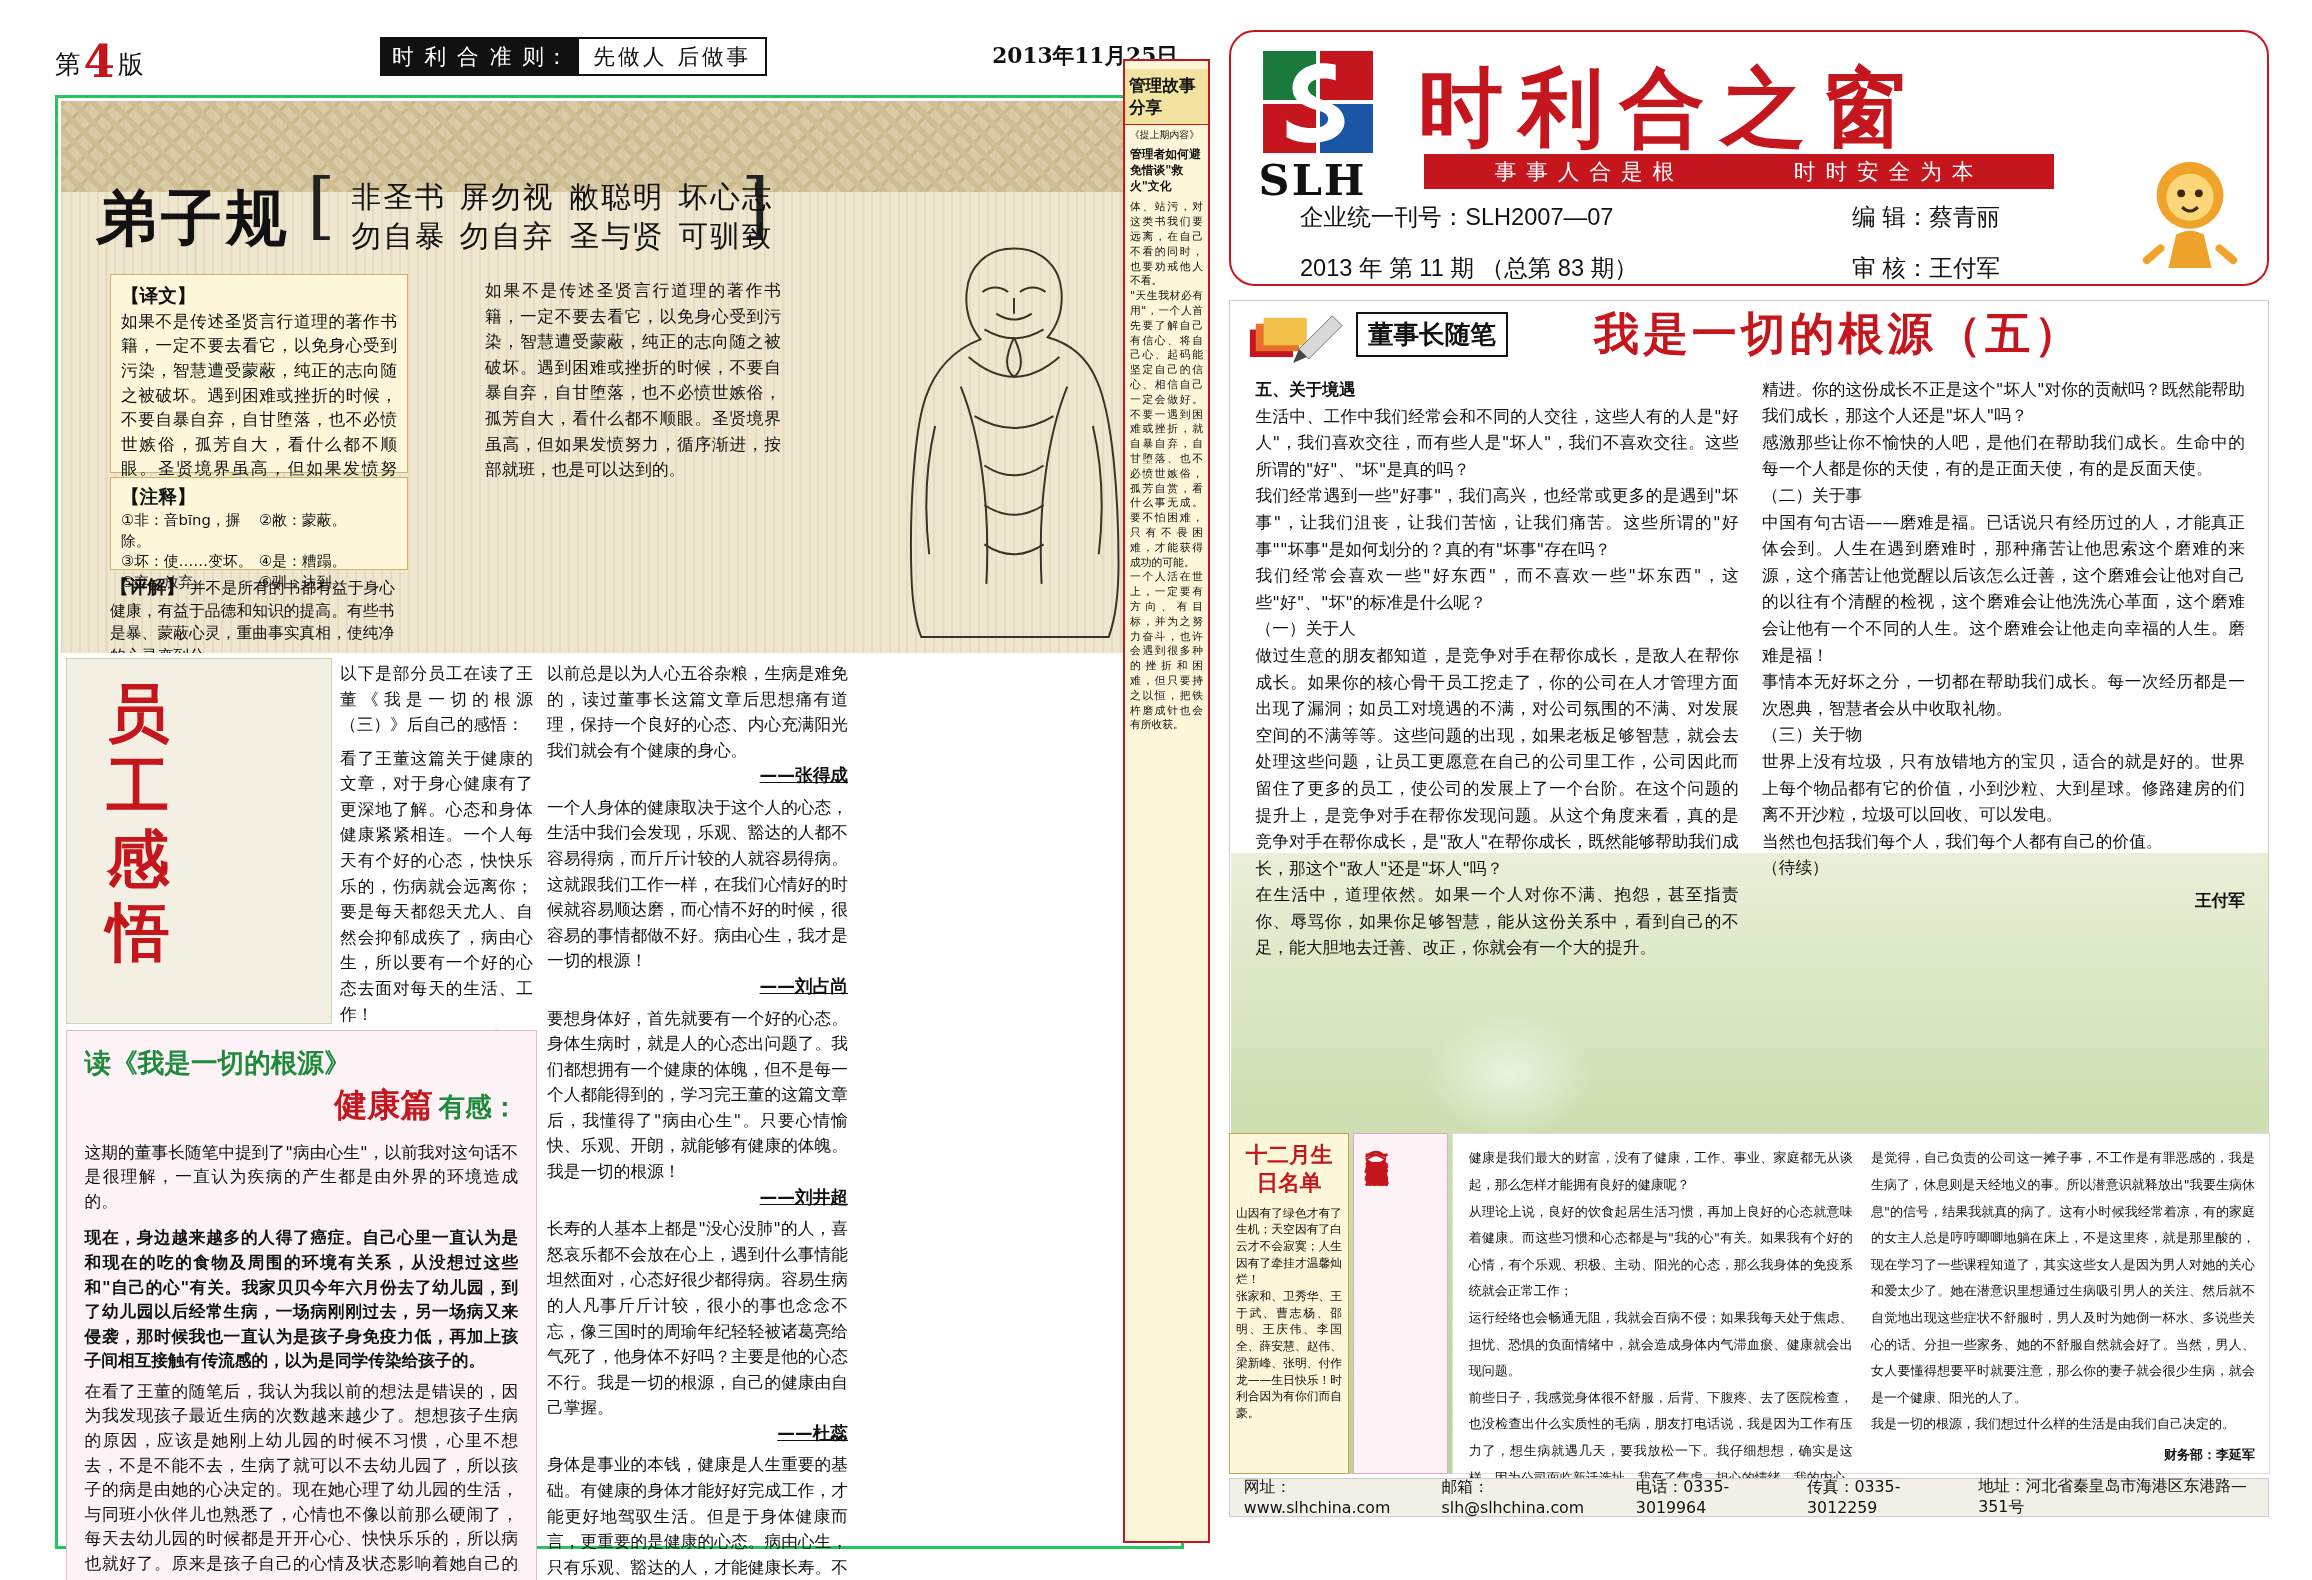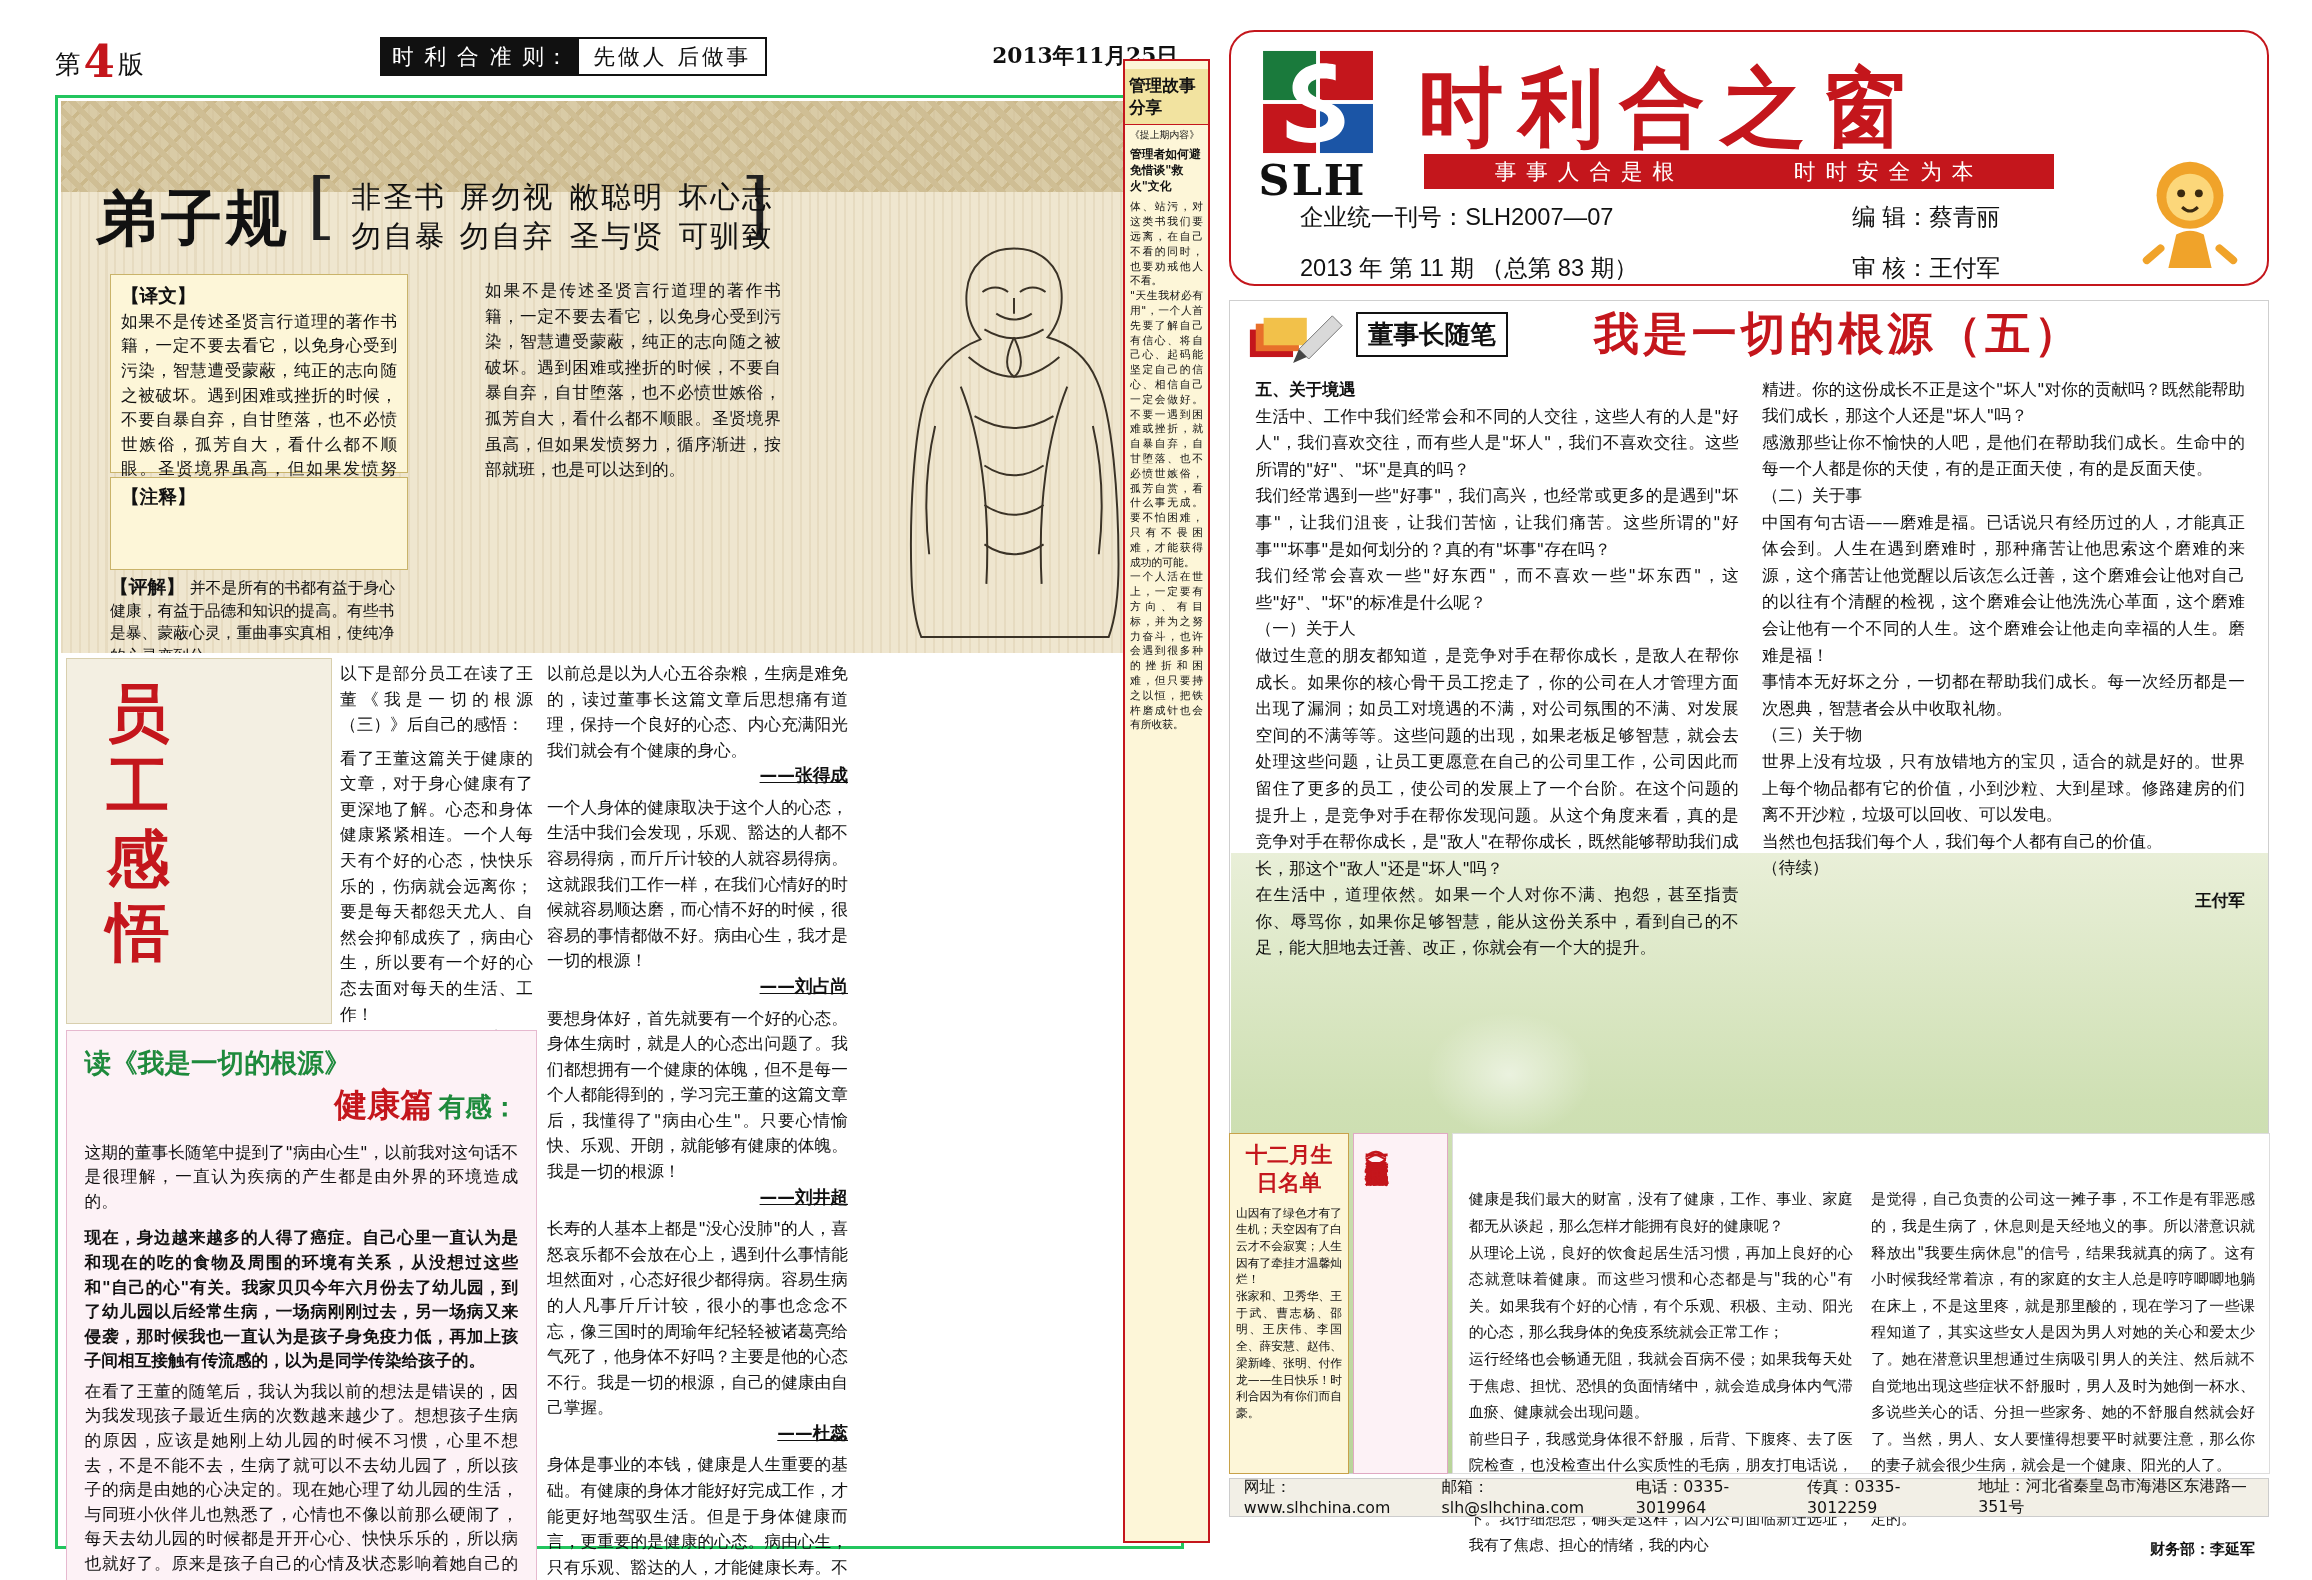--- a/index.html
+++ b/index.html
@@ -72,21 +72,21 @@
      background:linear-gradient(180deg,#e9efd8 0%,#cfe0b4 40%,#b9d49a 100%);}
   .greenbg:after{content:"";position:absolute;inset:0;background:
      radial-gradient(closest-side,rgba(255,255,255,.55),transparent 70%) 20% 30%/236px 177px no-repeat,
      radial-gradient(closest-side,rgba(255,255,255,.4),transparent 70%) 70% 60%/296px 197px no-repeat;}
   .footer{position:absolute;left:0;top:1448px;width:1040px;height:39px;background:#f2efe6;border:1px solid #ccc;box-sizing:border-box;font-size:15.8px;display:flex;align-items:center;padding:0 13.8px;gap:27.6px;}
 
   .rbottom{position:absolute;left:0;top:1103px;width:1040px;height:341px;}
   .twelve{position:absolute;left:0;top:0;width:120px;height:341px;background:#fdf6d8;border:1px solid #c8a24a;box-sizing:border-box;}
   .read3{position:absolute;left:124px;top:0;width:95px;height:341px;background:#fdf2f6;border:1px solid #e0a9c3;box-sizing:border-box;}
   .health-article{position:absolute;left:223px;top:0;width:818px;height:341px;background:#fff;border:1px solid #ddd;box-sizing:border-box;}
-  .ha-col{position:absolute;font-size:15px;line-height:26.6px;text-align:justify;margin-top:41px;}
+  .ha-col{position:absolute;font-size:13px;line-height:26.6px;text-align:justify;}
 </style>
 </head>
 <body>
 
 <div class="page">
 
   <div class="left-page">
 
     <div class="masthead-left">
       <div class="pageno">
@@ -134,20 +134,28 @@
 
         <div class="yellow-box" style="left:49px;top:173px;width:296px;height:197px;">
           <div style="padding:7.9px 9.9px;">
             <div class="lbl">【译文】</div>
             <div class="txt">如果不是传述圣贤言行道理的著作书籍，一定不要去看它，以免身心受到污染，智慧遭受蒙蔽，纯正的志向随之被破坏。遇到困难或挫折的时候，不要自暴自弃，自甘堕落，也不必愤世嫉俗，孤芳自大，看什么都不顺眼。圣贤境界虽高，但如果发愤努力，循序渐进，按部就班，也是可以达到的。</div>
           </div>
         </div>
         <div class="yellow-box" style="left:49px;top:376px;width:296px;height:91px;">
           <div style="padding:5.9px 9.9px;">
             <div class="lbl">【注释】</div>
+            <div style="display:flex;flex-wrap:wrap;font-size:14.8px;line-height:20.7px;">
+              <span style="width:50%">①非：音bīng，摒除。</span>
+              <span style="width:50%">②敝：蒙蔽。</span>
+              <span style="width:50%">③坏：使……变坏。</span>
+              <span style="width:50%">④是：糟蹋。</span>
+              <span style="width:50%">⑤弃：放弃。</span>
+              <span style="width:50%">⑥驯：达到。</span>
+            </div>
           </div>
         </div>
         <div style="position:absolute;left:49px;top:475px;width:296px;font-size:15.8px;line-height:22.7px;">
           <span class="lbl">【评解】</span>
           <span>并不是所有的书都有益于身心健康，有益于品德和知识的提高。有些书是暴、蒙蔽心灵，重曲事实真相，使纯净的心灵变到分</span>
         </div>
 
         <div style="position:absolute;left:424px;top:177px;width:296px;font-size:16.7px;line-height:25.6px;text-align:justify;">
           <span>如果不是传述圣贤言行道理的著作书籍，一定不要去看它，以免身心受到污染，智慧遭受蒙蔽，纯正的志向随之被破坏。遇到困难或挫折的时候，不要自暴自弃，自甘堕落，也不必愤世嫉俗，孤芳自大，看什么都不顺眼。圣贤境界虽高，但如果发愤努力，循序渐进，按部就班，也是可以达到的。</span>
         </div>

